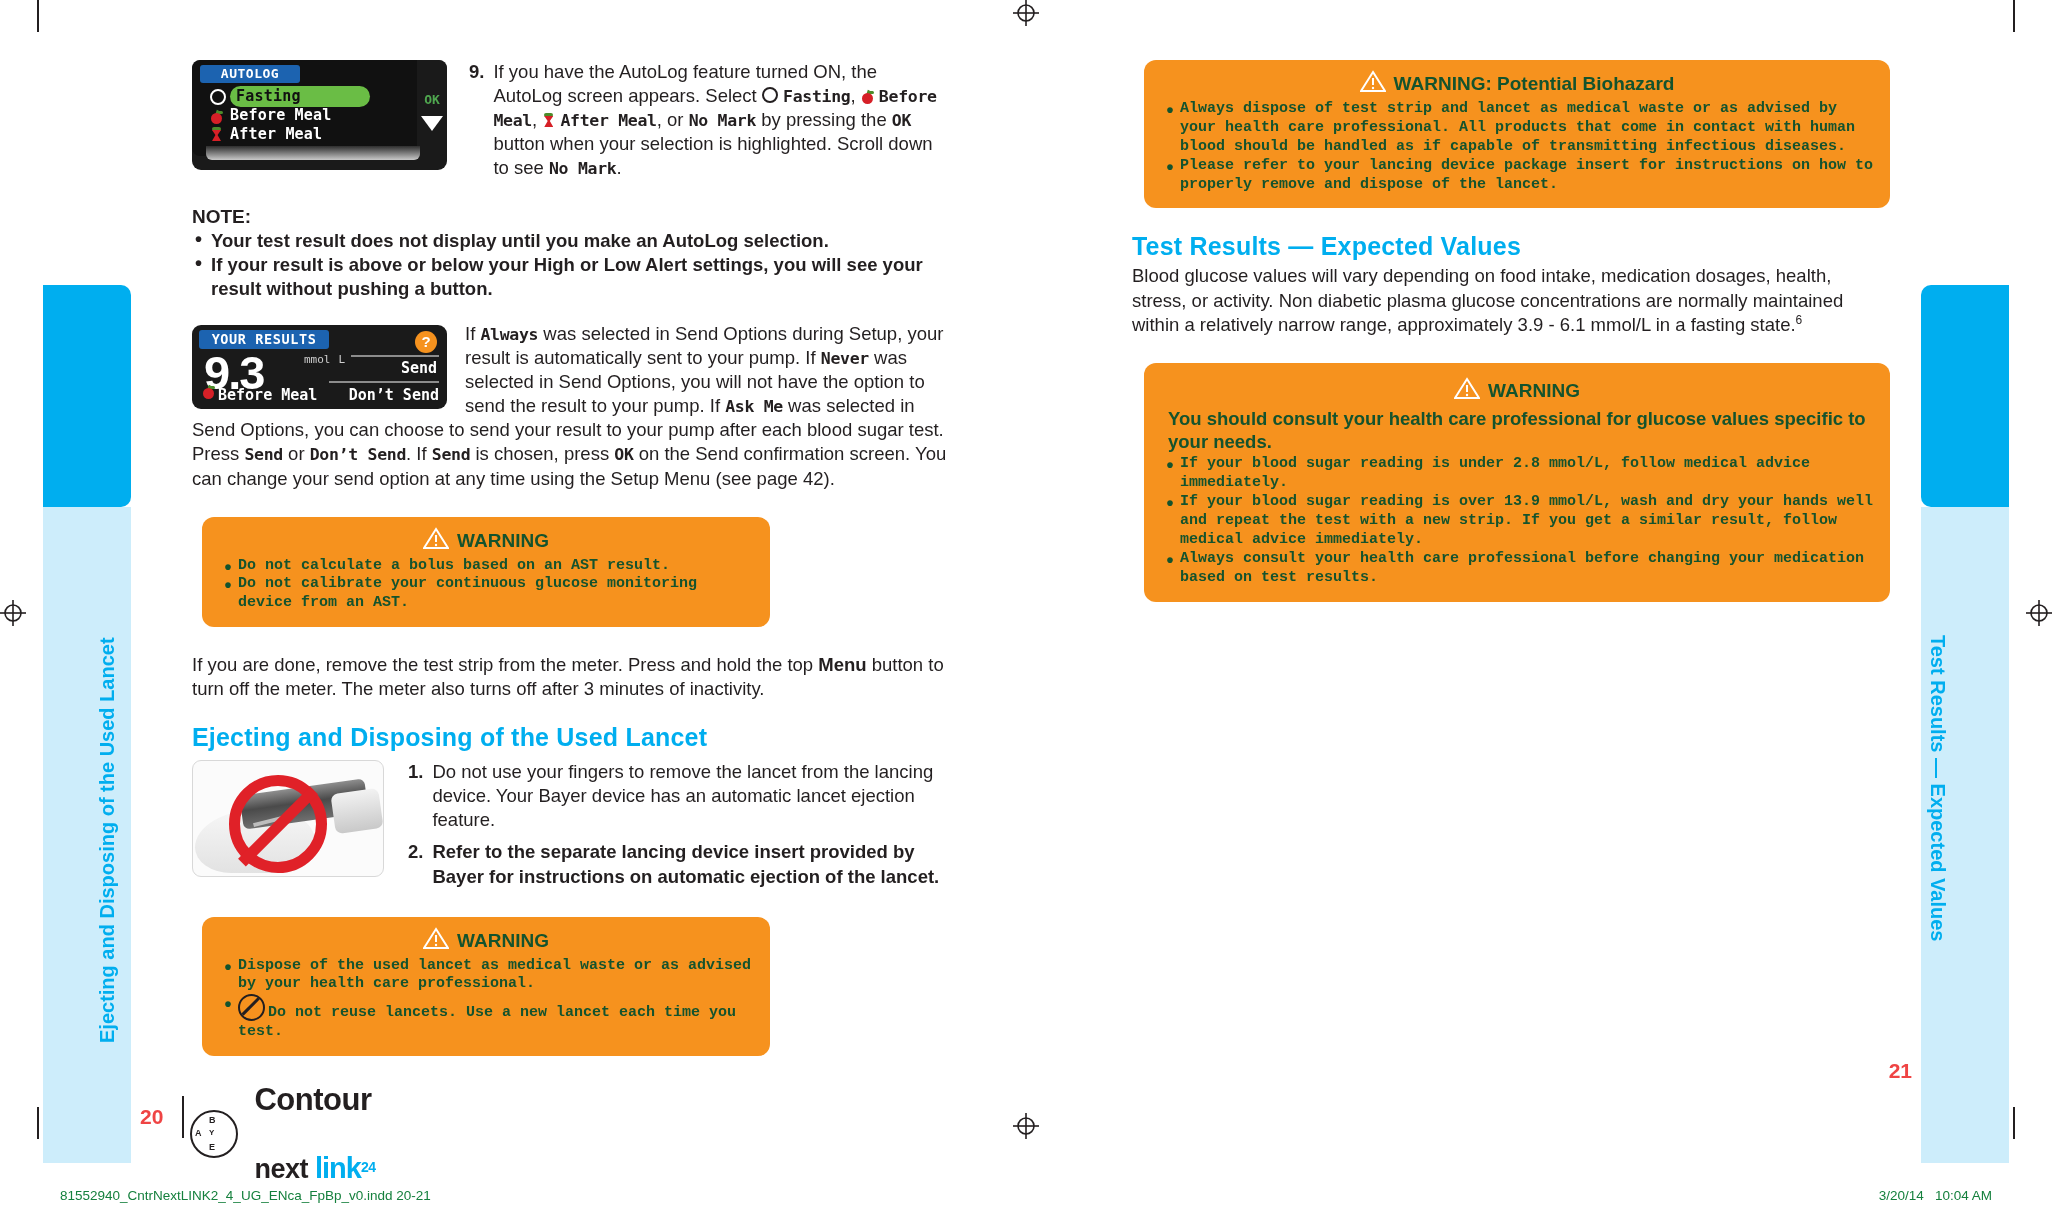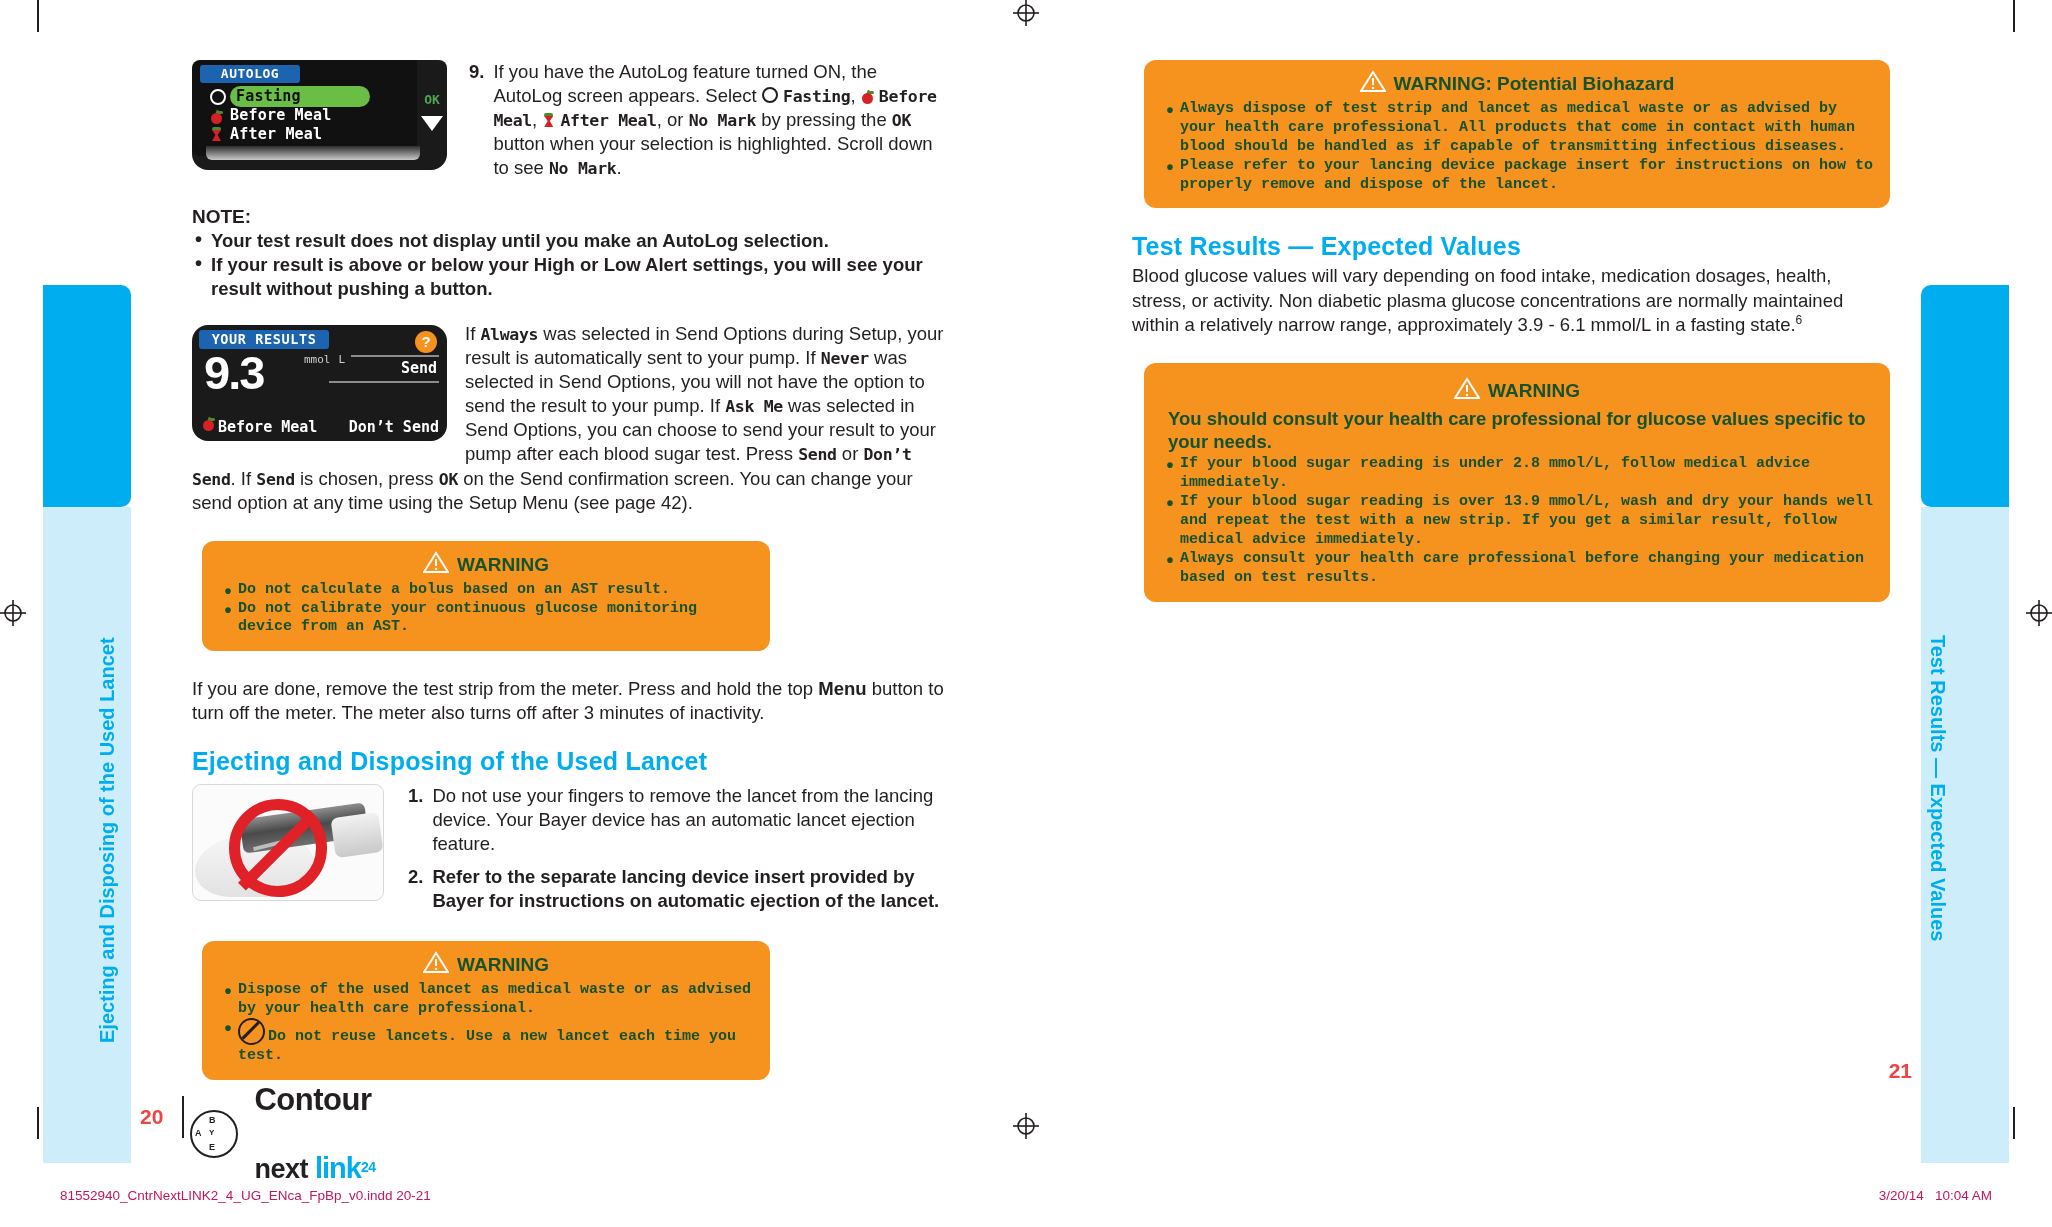--- a/index.html
+++ b/index.html
@@ -29,21 +29,21 @@
 
   
   .col{position:absolute;width:758px;}
   .col-left{left:192px;top:60px;}
   .col-right{left:1132px;top:60px;}
 
   p{margin:0 0 0 0;font-size:18.5px;line-height:1.30;}
   .lcd{font-family:"DejaVu Sans Mono",monospace;font-weight:bold;font-size:16.5px;letter-spacing:-0.3px;}
 
   
-  .meter{position:relative;border-radius:16px;background:#1a1a1a;overflow:visible;}
+  .meter{position:relative;border-radius:9px;background:#1a1a1a;overflow:visible;}
   .autolog{width:255px;height:110px;}
   .autolog .body{position:absolute;left:0;top:0;width:228px;height:96px;background:#111;border-radius:8px 0 0 8px;}
   .autolog .titlebar{position:absolute;left:8px;top:5px;width:100px;height:18px;background:#1C63B0;border-radius:3px;color:#fff;
         font-family:"DejaVu Sans Mono",monospace;font-weight:bold;font-size:13px;letter-spacing:.5px;text-align:center;line-height:18px;}
   .autolog .rail{position:absolute;right:0;top:0;width:30px;height:96px;background:#1a1a1a;border-radius:0 8px 8px 0;}
   .autolog .okbtn{position:absolute;right:2px;top:28px;width:26px;height:24px;color:#4FA64F;
         font-family:"DejaVu Sans Mono",monospace;font-weight:bold;font-size:13px;line-height:24px;text-align:center;}
   .autolog .downbtn{position:absolute;right:4px;top:56px;width:0;height:0;border-left:11px solid transparent;border-right:11px solid transparent;border-top:15px solid #fff;}
   .autolog .rowsel{position:absolute;left:38px;top:26px;width:140px;height:21px;background:#6ABD45;border-radius:11px;}
   .autolog .rowtxt{position:absolute;font-family:"DejaVu Sans Mono",monospace;font-weight:bold;font-size:15px;color:#fff;letter-spacing:.2px;}
@@ -53,21 +53,21 @@
 
   .icon-apple{display:inline-block;width:13px;height:14px;position:relative;vertical-align:-2px;}
   .icon-apple .a{position:absolute;left:1px;top:3px;width:11px;height:11px;background:#D62027;border-radius:50%;}
   .icon-apple .s{position:absolute;left:6px;top:0px;width:2px;height:5px;background:#4C8C2B;transform:rotate(18deg);}
   .icon-apple .l{position:absolute;left:7px;top:1px;width:6px;height:3px;background:#4C8C2B;border-radius:3px;}
 
   .icon-core{display:inline-block;width:13px;height:15px;position:relative;vertical-align:-2px;}
   .icon-core .c{position:absolute;left:2px;top:3px;width:9px;height:11px;background:#D62027;clip-path:polygon(0 0,100% 0,62% 45%,100% 100%,0 100%,38% 45%);}
   .icon-core .g{position:absolute;left:2px;top:0px;width:9px;height:4px;background:#4C8C2B;border-radius:2px;}
 
-  .results{width:255px;height:116px;}
+  .results{width:255px;height:84px;}
   .results .titlebar{position:absolute;left:7px;top:5px;width:130px;height:19px;background:#1C63B0;border-radius:3px;color:#fff;
         font-family:"DejaVu Sans Mono",monospace;font-weight:bold;font-size:13.5px;letter-spacing:.6px;text-align:center;line-height:19px;}
   .results .value{position:absolute;left:12px;top:20px;font-family:"Liberation Sans",sans-serif;font-weight:bold;font-size:47px;color:#fff;letter-spacing:-2px;}
   .results .unit{position:absolute;left:112px;top:28px;color:#cfcfcf;font-family:"DejaVu Sans Mono",monospace;font-size:11px;text-align:center;width:40px;line-height:13px;}
   .results .unit .bar{height:1.5px;background:#cfcfcf;margin:1px 4px;}
   .results .tag{position:absolute;left:10px;bottom:5px;color:#fff;font-family:"DejaVu Sans Mono",monospace;font-weight:bold;font-size:15px;}
   .results .qmark{position:absolute;right:10px;top:6px;width:22px;height:22px;border-radius:50%;background:#F6921E;color:#fff;font-weight:bold;
         font-size:15px;line-height:22px;text-align:center;font-family:"Liberation Sans",sans-serif;}
   .results .sendtxt{position:absolute;right:10px;top:34px;color:#fff;font-family:"DejaVu Sans Mono",monospace;font-weight:bold;font-size:15px;}
   .results .dsendtxt{position:absolute;right:8px;bottom:5px;color:#fff;font-family:"DejaVu Sans Mono",monospace;font-weight:bold;font-size:15px;}
@@ -119,21 +119,21 @@
   .bayer .b1{left:17px;top:4px;}
   .bayer .b2{left:3px;top:17px;}
   .bayer .b3{left:17px;top:17px;letter-spacing:-.5px;font-size:8px;width:26px;}
   .bayer .b4{left:17px;top:31px;}
   .contour{display:inline-block;vertical-align:middle;margin-left:12px;}
   .contour .c1{font-size:31px;font-weight:bold;letter-spacing:-.5px;line-height:.95;}
   .contour .c2{font-size:27px;font-weight:bold;letter-spacing:-.5px;line-height:1;margin-top:40px;}
   .contour .lnk{font-size:29px;font-weight:bold;color:#00AEEF;letter-spacing:-1px;}
   .contour .sub{font-size:14px;font-weight:bold;color:#00AEEF;vertical-align:6px;}
 
-  .slug{position:absolute;font-size:13.5px;color:#be185d;}
+  .slug{position:absolute;font-size:13.5px;color:#15803d;}
   .slug-left{left:60px;top:1188px;}
   .slug-right{right:60px;top:1188px;}
 </style>
 </head>
 <body>
 
 <div class="page">
 
   <div class="cropmark" style="left:37px;top:0;width:2px;height:32px;"></div>
   <div class="cropmark" style="right:37px;top:0;width:2px;height:32px;"></div>

